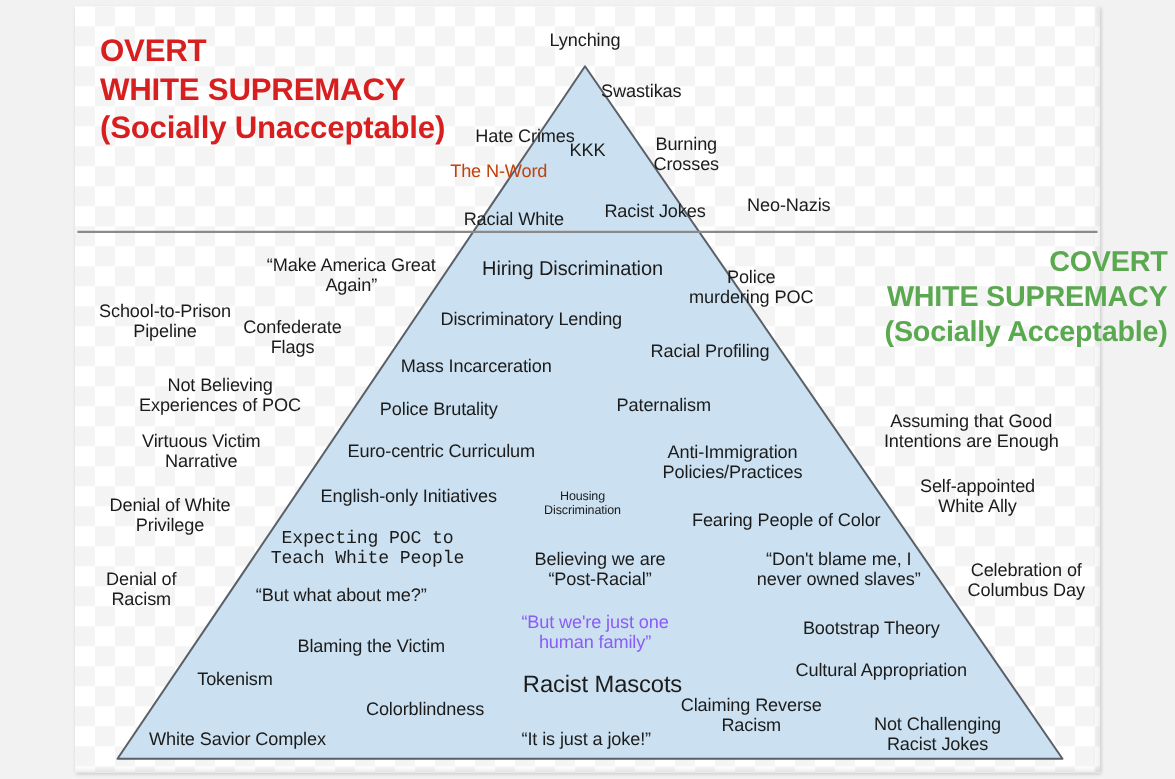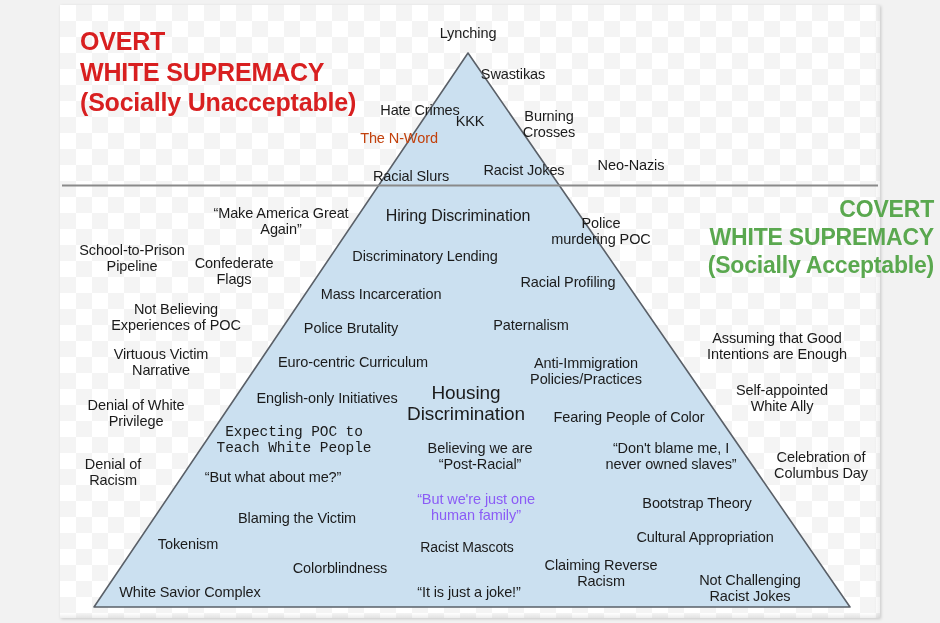--- a/index.html
+++ b/index.html
@@ -123,21 +123,21 @@
 (Socially Acceptable)</div>
 
   <div id="labels-layer">
       <div class="lbl" style="left: 468px; top: 33px; font-size: 14.5px; color: rgb(27, 27, 27);">Lynching</div>
       <div class="lbl" style="left: 420px; top: 77px; font-size: 14.5px; color: rgb(27, 27, 27); margin-top: 33px;">Hate Crimes</div>
       <div class="lbl" style="left: 513px; top: 74px; font-size: 14.5px; color: rgb(27, 27, 27);">Swastikas</div>
       <div class="lbl" style="left: 470px; top: 121px; font-size: 14.5px; color: rgb(27, 27, 27);">KKK</div>
       <div class="lbl" style="left: 549px; top: 124px; font-size: 14.5px; color: rgb(27, 27, 27);">Burning
 Crosses</div>
       <div class="lbl" style="left: 399px; top: 138px; font-size: 14.5px; color: #c2410c;">The N-Word</div>
-      <div class="lbl" style="left: 411px; top: 176px; font-size: 14.5px; color: rgb(27, 27, 27);">Racial Slurs</div>
+      <div class="lbl" style="left: 411px; top: 176px; font-size: 14.5px; color: rgb(27, 27, 27);">Racial White</div>
       <div class="lbl" style="left: 524px; top: 170px; font-size: 14.5px; color: rgb(27, 27, 27);">Racist Jokes</div>
       <div class="lbl" style="left: 631px; top: 165px; font-size: 14.5px; color: rgb(27, 27, 27);">Neo-Nazis</div>
       <div class="lbl" style="left: 281px; top: 221px; font-size: 14.5px; color: rgb(27, 27, 27);">“Make America Great
 Again”</div>
       <div class="lbl" style="left: 458px; top: 216px; font-size: 16px; color: rgb(27, 27, 27);">Hiring Discrimination</div>
       <div class="lbl" style="left: 601px; top: 231px; font-size: 14.5px; color: rgb(27, 27, 27);">Police
 murdering POC</div>
       <div class="lbl" style="left: 132px; top: 258px; font-size: 14.5px; color: rgb(27, 27, 27);">School-to-Prison
 Pipeline</div>
       <div class="lbl" style="left: 234px; top: 271px; font-size: 14.5px; color: rgb(27, 27, 27);">Confederate
@@ -150,21 +150,21 @@
       <div class="lbl" style="left: 351px; top: 328px; font-size: 14.5px; color: rgb(27, 27, 27);">Police Brutality</div>
       <div class="lbl" style="left: 531px; top: 325px; font-size: 14.5px; color: rgb(27, 27, 27);">Paternalism</div>
       <div class="lbl" style="left: 777px; top: 346px; font-size: 14.5px; color: rgb(27, 27, 27);">Assuming that Good
 Intentions are Enough</div>
       <div class="lbl" style="left: 161px; top: 362px; font-size: 14.5px; color: rgb(27, 27, 27);">Virtuous Victim
 Narrative</div>
       <div class="lbl" style="left: 353px; top: 362px; font-size: 14.5px; color: rgb(27, 27, 27);">Euro-centric Curriculum</div>
       <div class="lbl" style="left: 586px; top: 371px; font-size: 14.5px; color: rgb(27, 27, 27);">Anti-Immigration
 Policies/Practices</div>
       <div class="lbl" style="left: 327px; top: 398px; font-size: 14.5px; color: rgb(27, 27, 27);">English-only Initiatives</div>
-      <div class="lbl" style="left: 466px; top: 403px; font-size: 19px; color: rgb(27, 27, 27);">Housing
+      <div class="lbl" style="left: 466px; top: 403px; font-size: 10px; color: rgb(27, 27, 27);">Housing
 Discrimination</div>
       <div class="lbl" style="left: 782px; top: 398px; font-size: 14.5px; color: rgb(27, 27, 27);">Self-appointed
 White Ally</div>
       <div class="lbl" style="left: 136px; top: 413px; font-size: 14.5px; color: rgb(27, 27, 27);">Denial of White
 Privilege</div>
       <div class="lbl" style="left: 629px; top: 417px; font-size: 14.5px; color: rgb(27, 27, 27);">Fearing People of Color</div>
       <div class="lbl" style="left: 294px; top: 440px; font-size: 14.5px; color: rgb(27, 27, 27); font-family: Liberation Mono, monospace;">Expecting POC to
 Teach White People</div>
       <div class="lbl" style="left: 480px; top: 456px; font-size: 14.5px; color: rgb(27, 27, 27);">Believing we are
 “Post-Racial”</div>
@@ -174,21 +174,21 @@
 Columbus Day</div>
       <div class="lbl" style="left: 113px; top: 472px; font-size: 14.5px; color: rgb(27, 27, 27);">Denial of
 Racism</div>
       <div class="lbl" style="left: 273px; top: 477px; font-size: 14.5px; color: rgb(27, 27, 27);">“But what about me?”</div>
       <div class="lbl" style="left: 476px; top: 507px; font-size: 14.5px; color: #8b5cf6;">“But we're just one
 human family”</div>
       <div class="lbl" style="left: 697px; top: 503px; font-size: 14.5px; color: rgb(27, 27, 27);">Bootstrap Theory</div>
       <div class="lbl" style="left: 297px; top: 518px; font-size: 14.5px; color: rgb(27, 27, 27);">Blaming the Victim</div>
       <div class="lbl" style="left: 705px; top: 537px; font-size: 14.5px; color: rgb(27, 27, 27);">Cultural Appropriation</div>
       <div class="lbl" style="left: 188px; top: 544px; font-size: 14.5px; color: rgb(27, 27, 27);">Tokenism</div>
-      <div class="lbl" style="left: 467px; top: 548px; font-size: 14px; color: rgb(27, 27, 27);">Racist Mascots</div>
+      <div class="lbl" style="left: 482px; top: 548px; font-size: 19px; color: rgb(27, 27, 27);">Racist Mascots</div>
       <div class="lbl" style="left: 340px; top: 568px; font-size: 14.5px; color: rgb(27, 27, 27);">Colorblindness</div>
       <div class="lbl" style="left: 601px; top: 573px; font-size: 14.5px; color: rgb(27, 27, 27);">Claiming Reverse
 Racism</div>
       <div class="lbl" style="left: 190px; top: 592px; font-size: 14.5px; color: rgb(27, 27, 27);">White Savior Complex</div>
       <div class="lbl" style="left: 469px; top: 592px; font-size: 14.5px; color: rgb(27, 27, 27);">“It is just a joke!”</div>
       <div class="lbl" style="left: 750px; top: 588px; font-size: 14.5px; color: rgb(27, 27, 27);">Not Challenging
 Racist Jokes</div>
     </div>
 
 </div>

